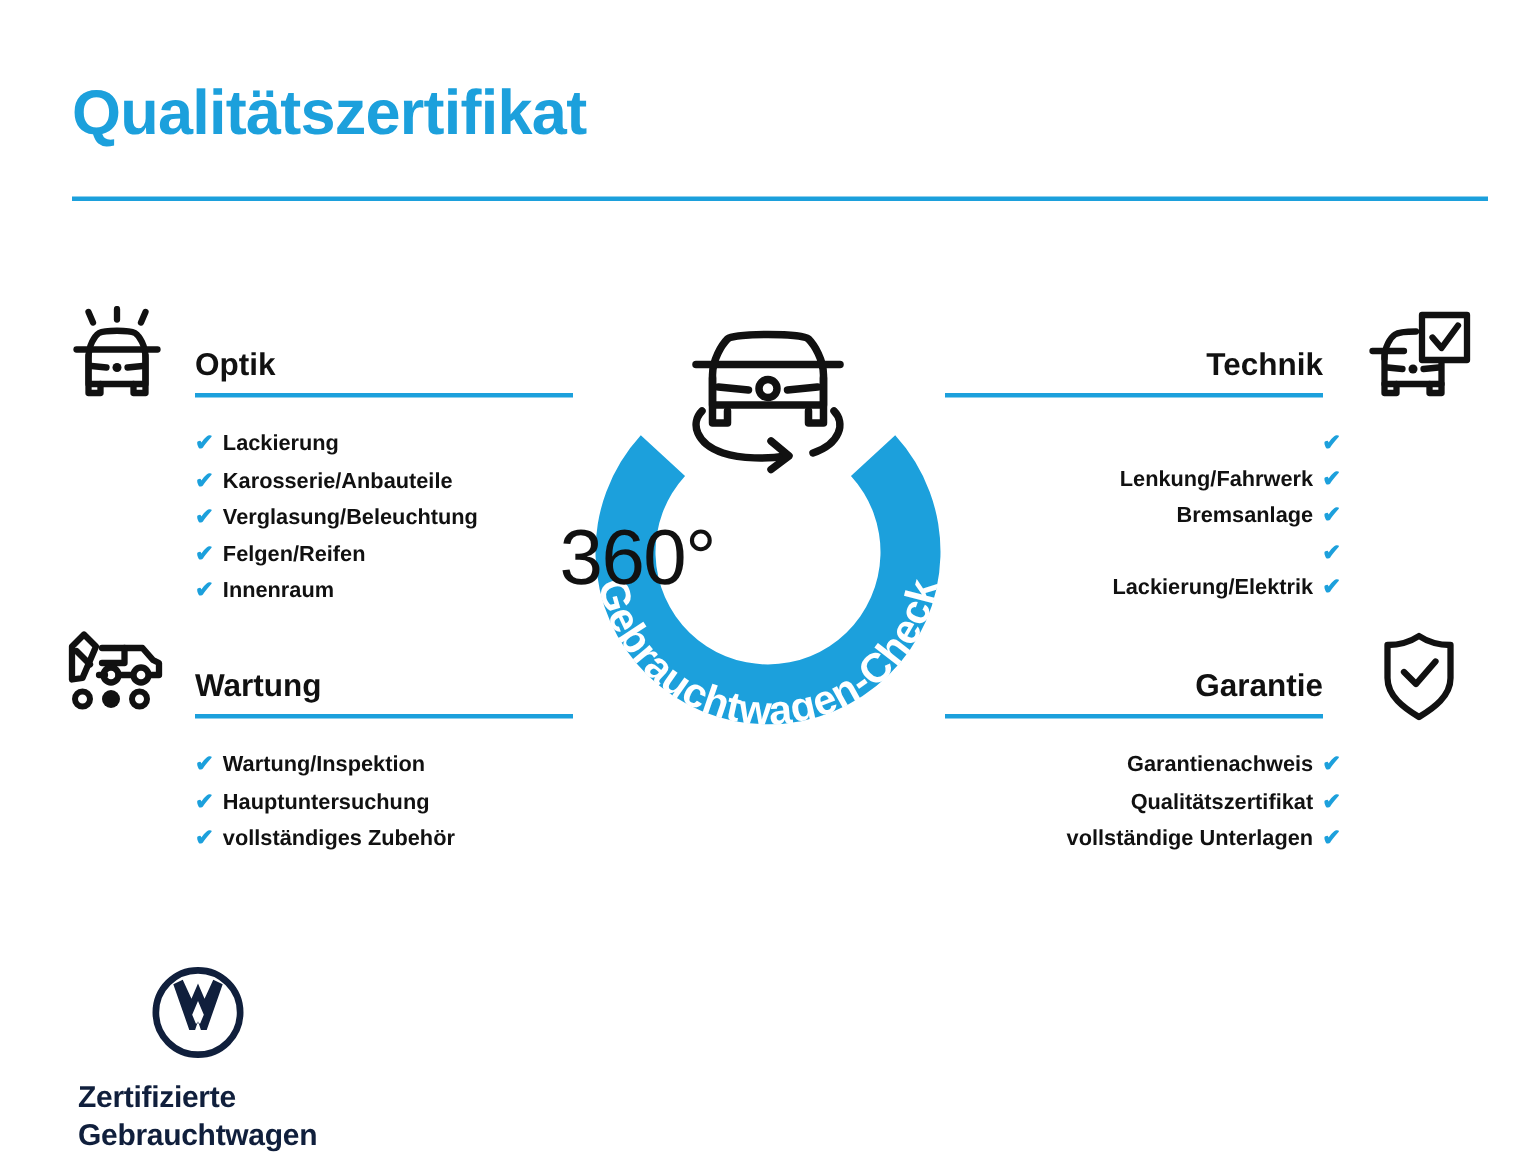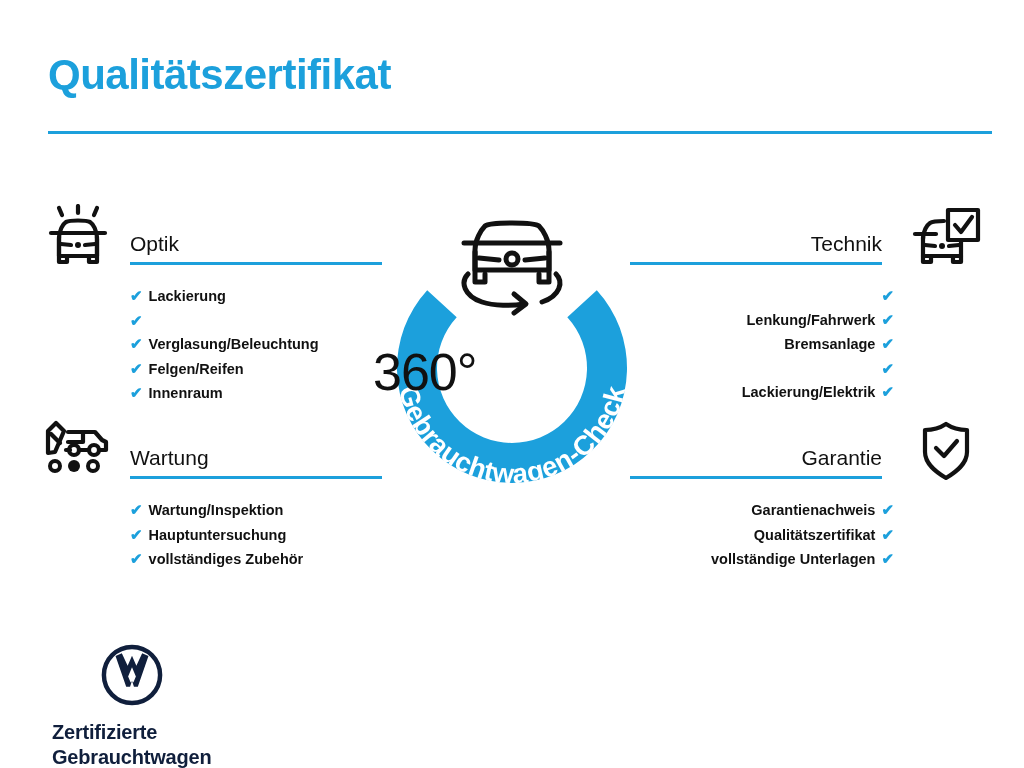--- a/index.html
+++ b/index.html
@@ -62,21 +62,21 @@
   .sec-head {
     position: absolute;
     top: 28px;
     width: 252px;
   }
   .section.left  .sec-head { left: 88px; text-align: left; }
   .section.right .sec-head { right: 100px; text-align: right; }
 
   .sec-title {
     font-size: 21px;
-    font-weight: normal;
+    font-weight: bold;
     color: #111111;
     line-height: 1.1;
     white-space: nowrap;
   }
   .sec-underline {
     margin-top: 7px;
     height: 3px;
     background: #1CA0DC;
     width: 100%;
   }
@@ -180,20 +180,21 @@
     <div class="sec-title">Optik</div>
     <div class="sec-underline"></div>
   </div>
   <ul class="sec-list">
     <li>
         <span class="check">✔</span>
         <span>Lackierung</span>
       </li>
     <li>
         <span class="check">✔</span>
+        <span>Karosserie/Anbauteile</span>
       </li>
     <li>
         <span class="check">✔</span>
         <span>Verglasung/Beleuchtung</span>
       </li>
     <li>
         <span class="check">✔</span>
         <span>Felgen/Reifen</span>
       </li>
     <li>

